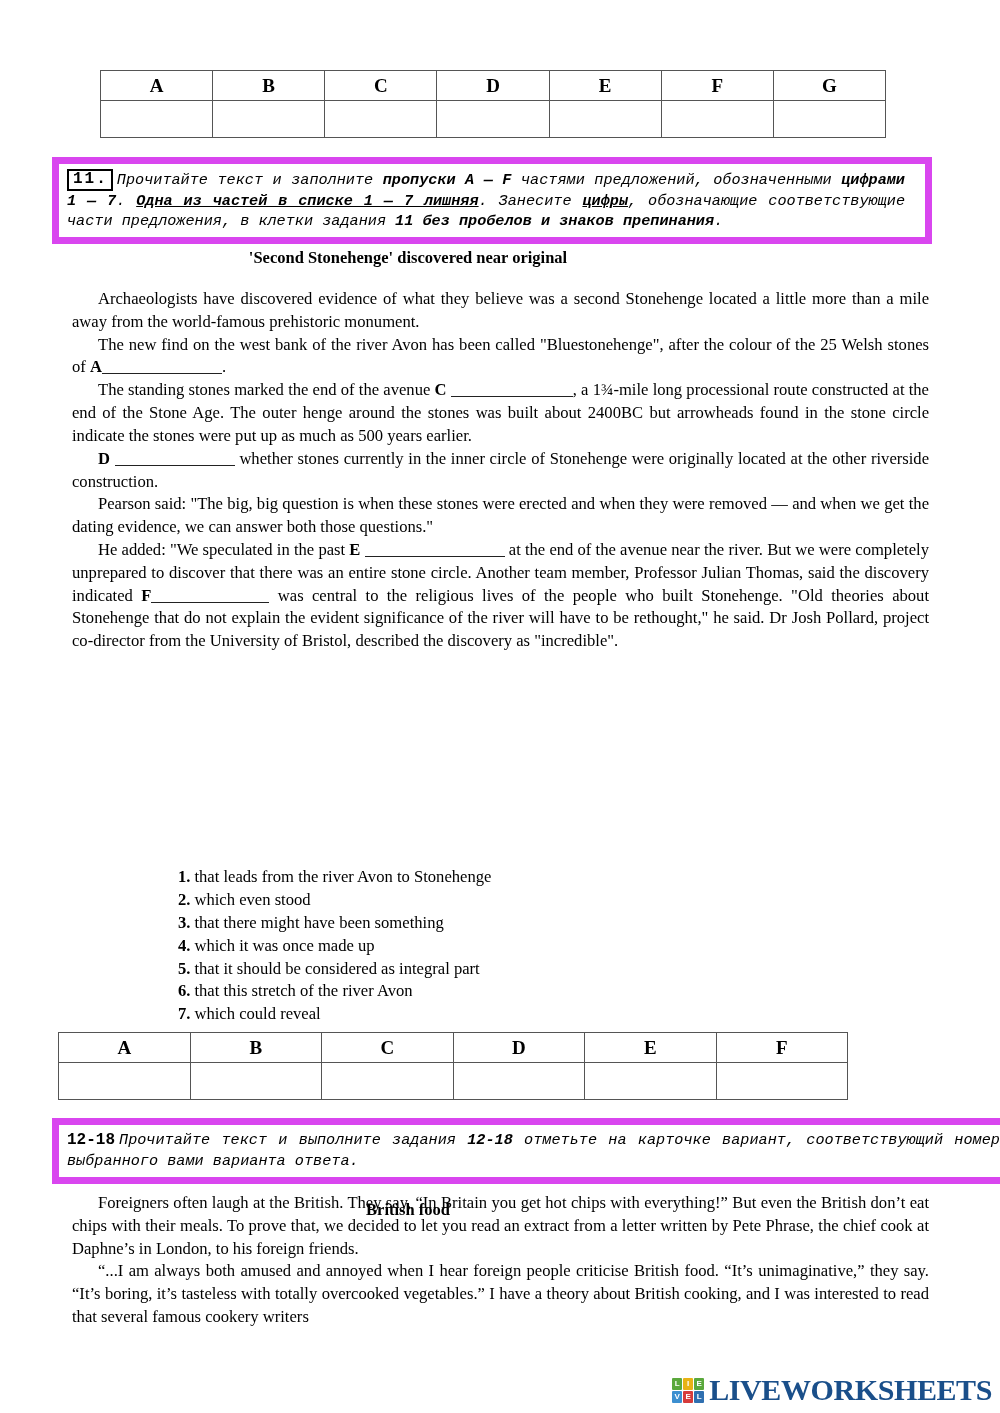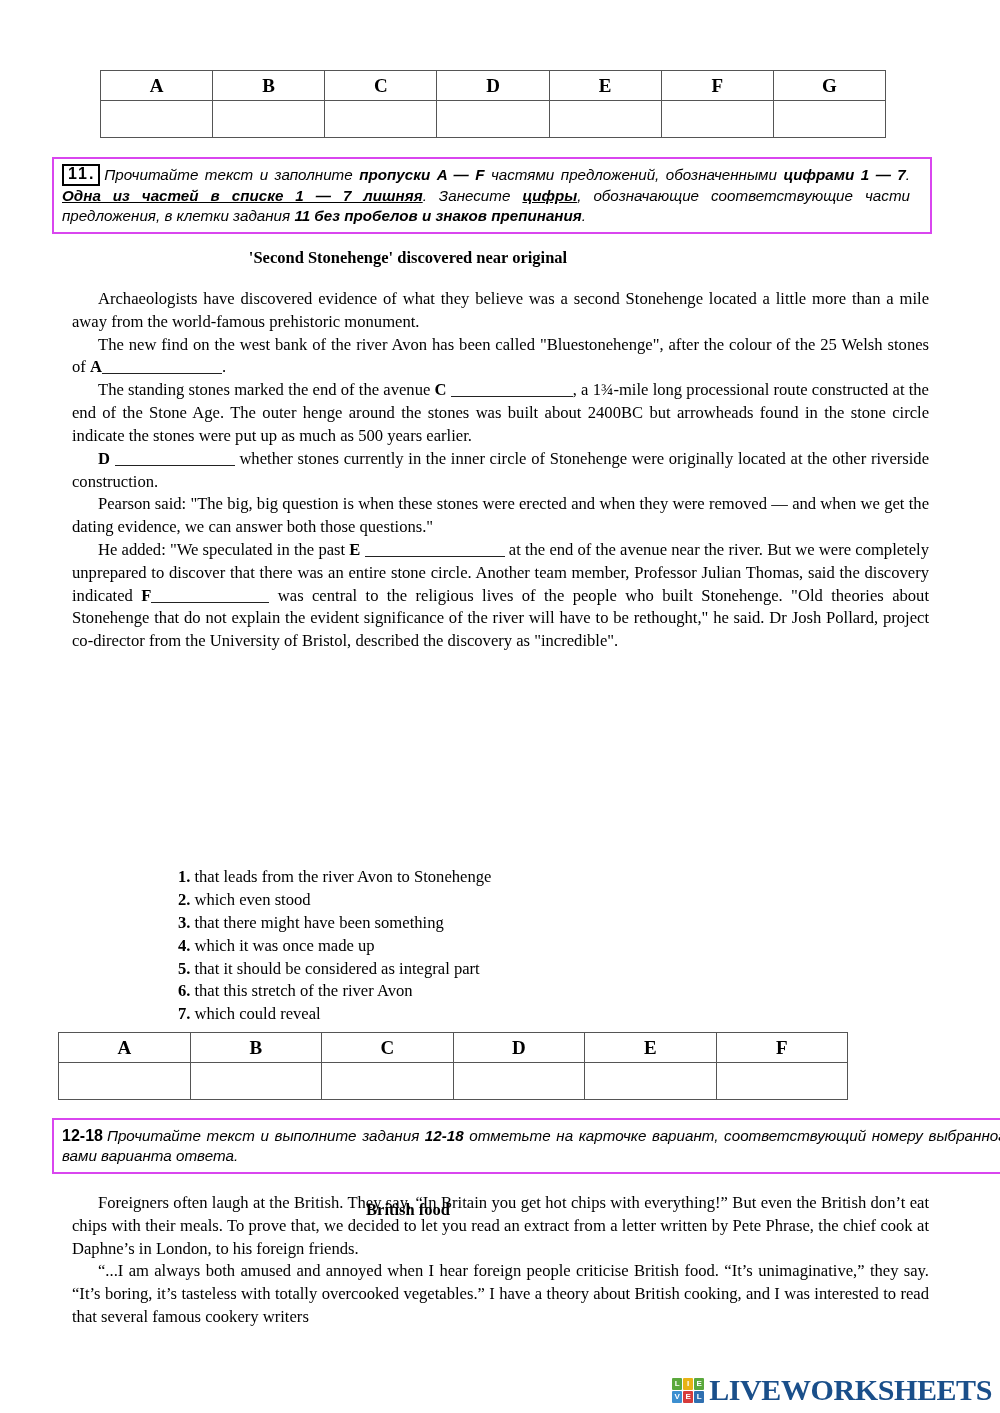--- a/index.html
+++ b/index.html
@@ -54,23 +54,23 @@
   #table-abcdef {
     position: absolute;
     left: 58px;
     top: 1032px;
     width: 790px;
   }
 
   
   .task-box {
     position: absolute;
-    border: 2px solid #d946ef;
+    border: 7px solid #d946ef;
     padding: 5px 20px 6px 8px;
-    font-family: Liberation Sans, sans-serif;
+    font-family: Liberation Mono, monospace;
     font-style: italic;
     font-size: 15.2px;
     line-height: 1.32;
     text-align: justify;
     background: #ffffff;
   }
   #task-11-box {
     left: 52px;
     top: 157px;
     width: 880px;

